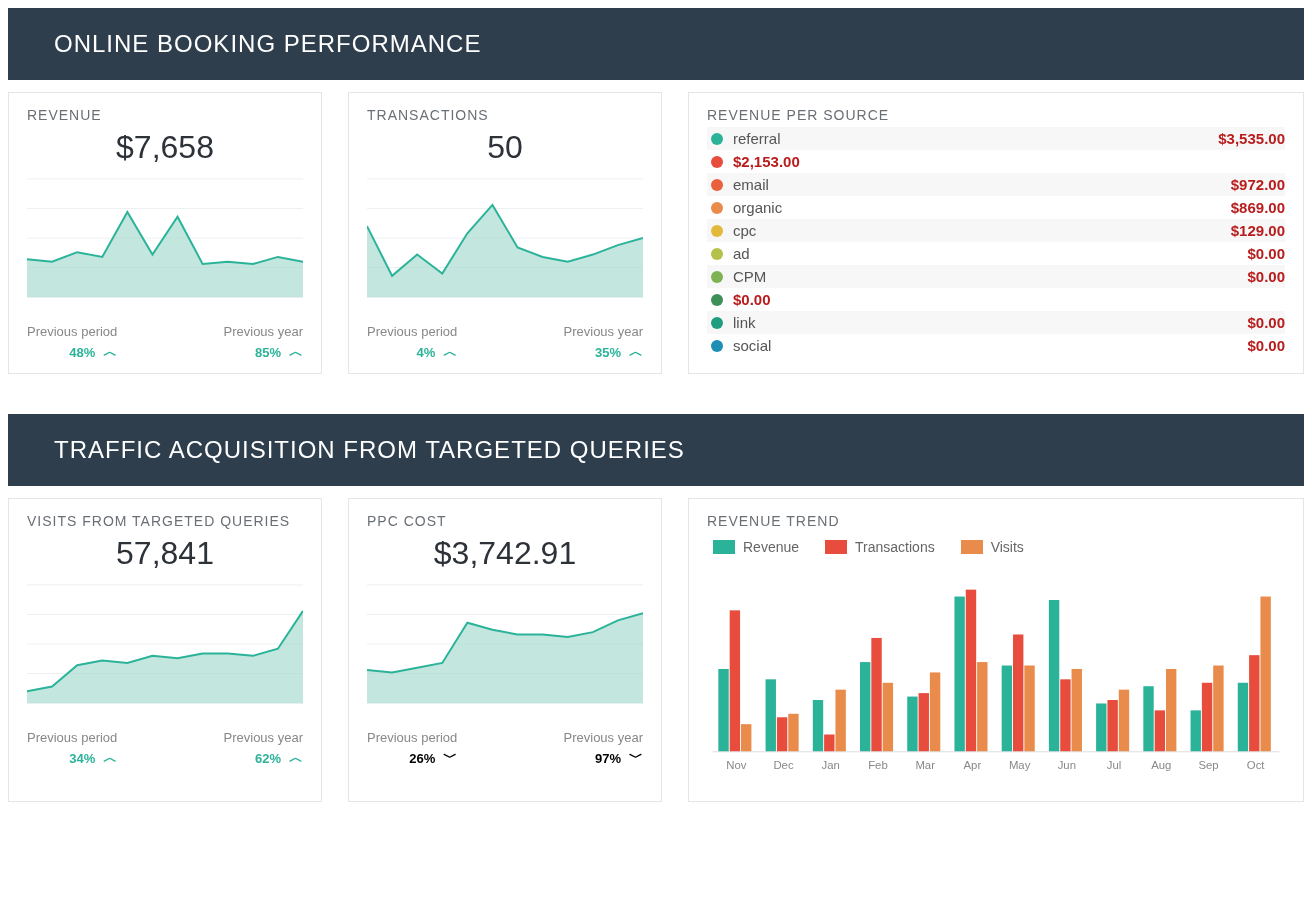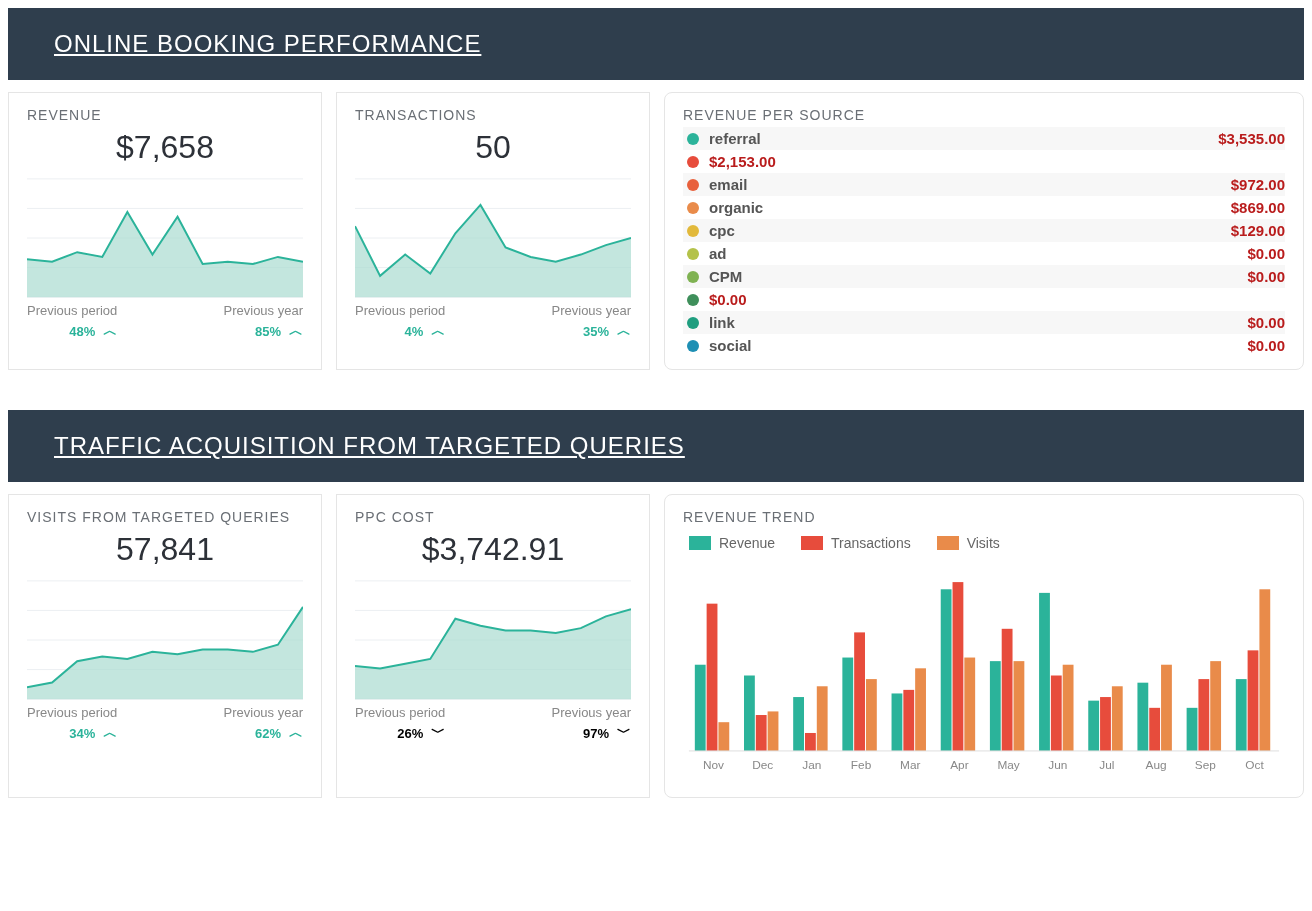--- a/index.html
+++ b/index.html
@@ -1,38 +1,38 @@
 <!DOCTYPE html>
 <html><head>
 <meta charset="utf-8">
 <style>
 * { box-sizing: border-box; margin: 0; padding: 0; }
 body { font-family: "Segoe UI", "Helvetica Neue", Arial, sans-serif; background: #fff; color: #333; width: 1312px; padding: 8px 8px 20px 8px; }
-.section-header { background: #2f3e4d; color: #fff; padding: 22px 46px; font-size: 24px; letter-spacing: 1px; font-weight: 300; margin-bottom: 12px; text-decoration: underline; }
-.row { display: flex; gap: 14px; margin-bottom: 40px; }
+.section-header { background: #2f3e4d; color: #fff; padding: 22px 46px; font-size: 24px; letter-spacing: 1px; font-weight: 300; margin-bottom: 12px; }
+.row { display: flex; gap: 26px; margin-bottom: 40px; }
 .card { border: 1px solid #e5e5e5; padding: 14px 18px 12px 18px; background: #fff; }
 .card-sm { width: 314px; }
-.card-lg { flex: 1; border-radius: 8px; }
+.card-lg { flex: 1; }
 .card-title { font-size: 14px; letter-spacing: 1px; color: #6a6f75; font-weight: 400; margin-bottom: 4px; }
 .big-value { font-size: 32px; font-weight: 300; color: #2d3138; text-align: center; margin-top: 6px; margin-bottom: 12px; }
 .sparkline { width: 100%; height: 120px; }
-.comp-row { display: flex; justify-content: space-between; margin-top: 1px; }
+.comp-row { display: flex; justify-content: space-between; margin-top: 22px; }
 .comp-col { font-size: 13px; }
 .comp-col .label { color: #888; font-weight: 300; }
 .comp-col .val { font-weight: 700; margin-top: 4px; display: flex; align-items: center; gap: 8px; justify-content: flex-end; }
 .comp-col.right { text-align: right; }
 .comp-col.right .val { justify-content: flex-end; }
 .up { color: #2bb39a; }
 .down { color: #000000; }
 .caret { font-size: 14px; }
 .src-list { list-style: none; }
 .src-row { display: flex; align-items: center; padding: 3px 0; font-size: 15px; }
 .src-row:nth-child(odd) { background: #f7f7f7; }
 .src-dot { width: 12px; height: 12px; border-radius: 50%; margin: 0 10px 0 4px; }
-.src-name { flex: 1; color: #555; font-weight: 700; }
+.src-name { flex: 1; color: #555; font-weight: 400; }
 .src-val { font-weight: 700; color: #b91c1c; }
 .legend { display: flex; gap: 26px; align-items: center; padding: 6px 0 10px 6px; font-size: 14px; color: #666; }
 .legend-item { display: flex; align-items: center; gap: 8px; }
 .legend-sw { width: 22px; height: 14px; }
 .barchart { width: 100%; height: 220px; }
 </style>
 </head>
 <body>
 
 <div class="section-header">ONLINE BOOKING PERFORMANCE</div>

